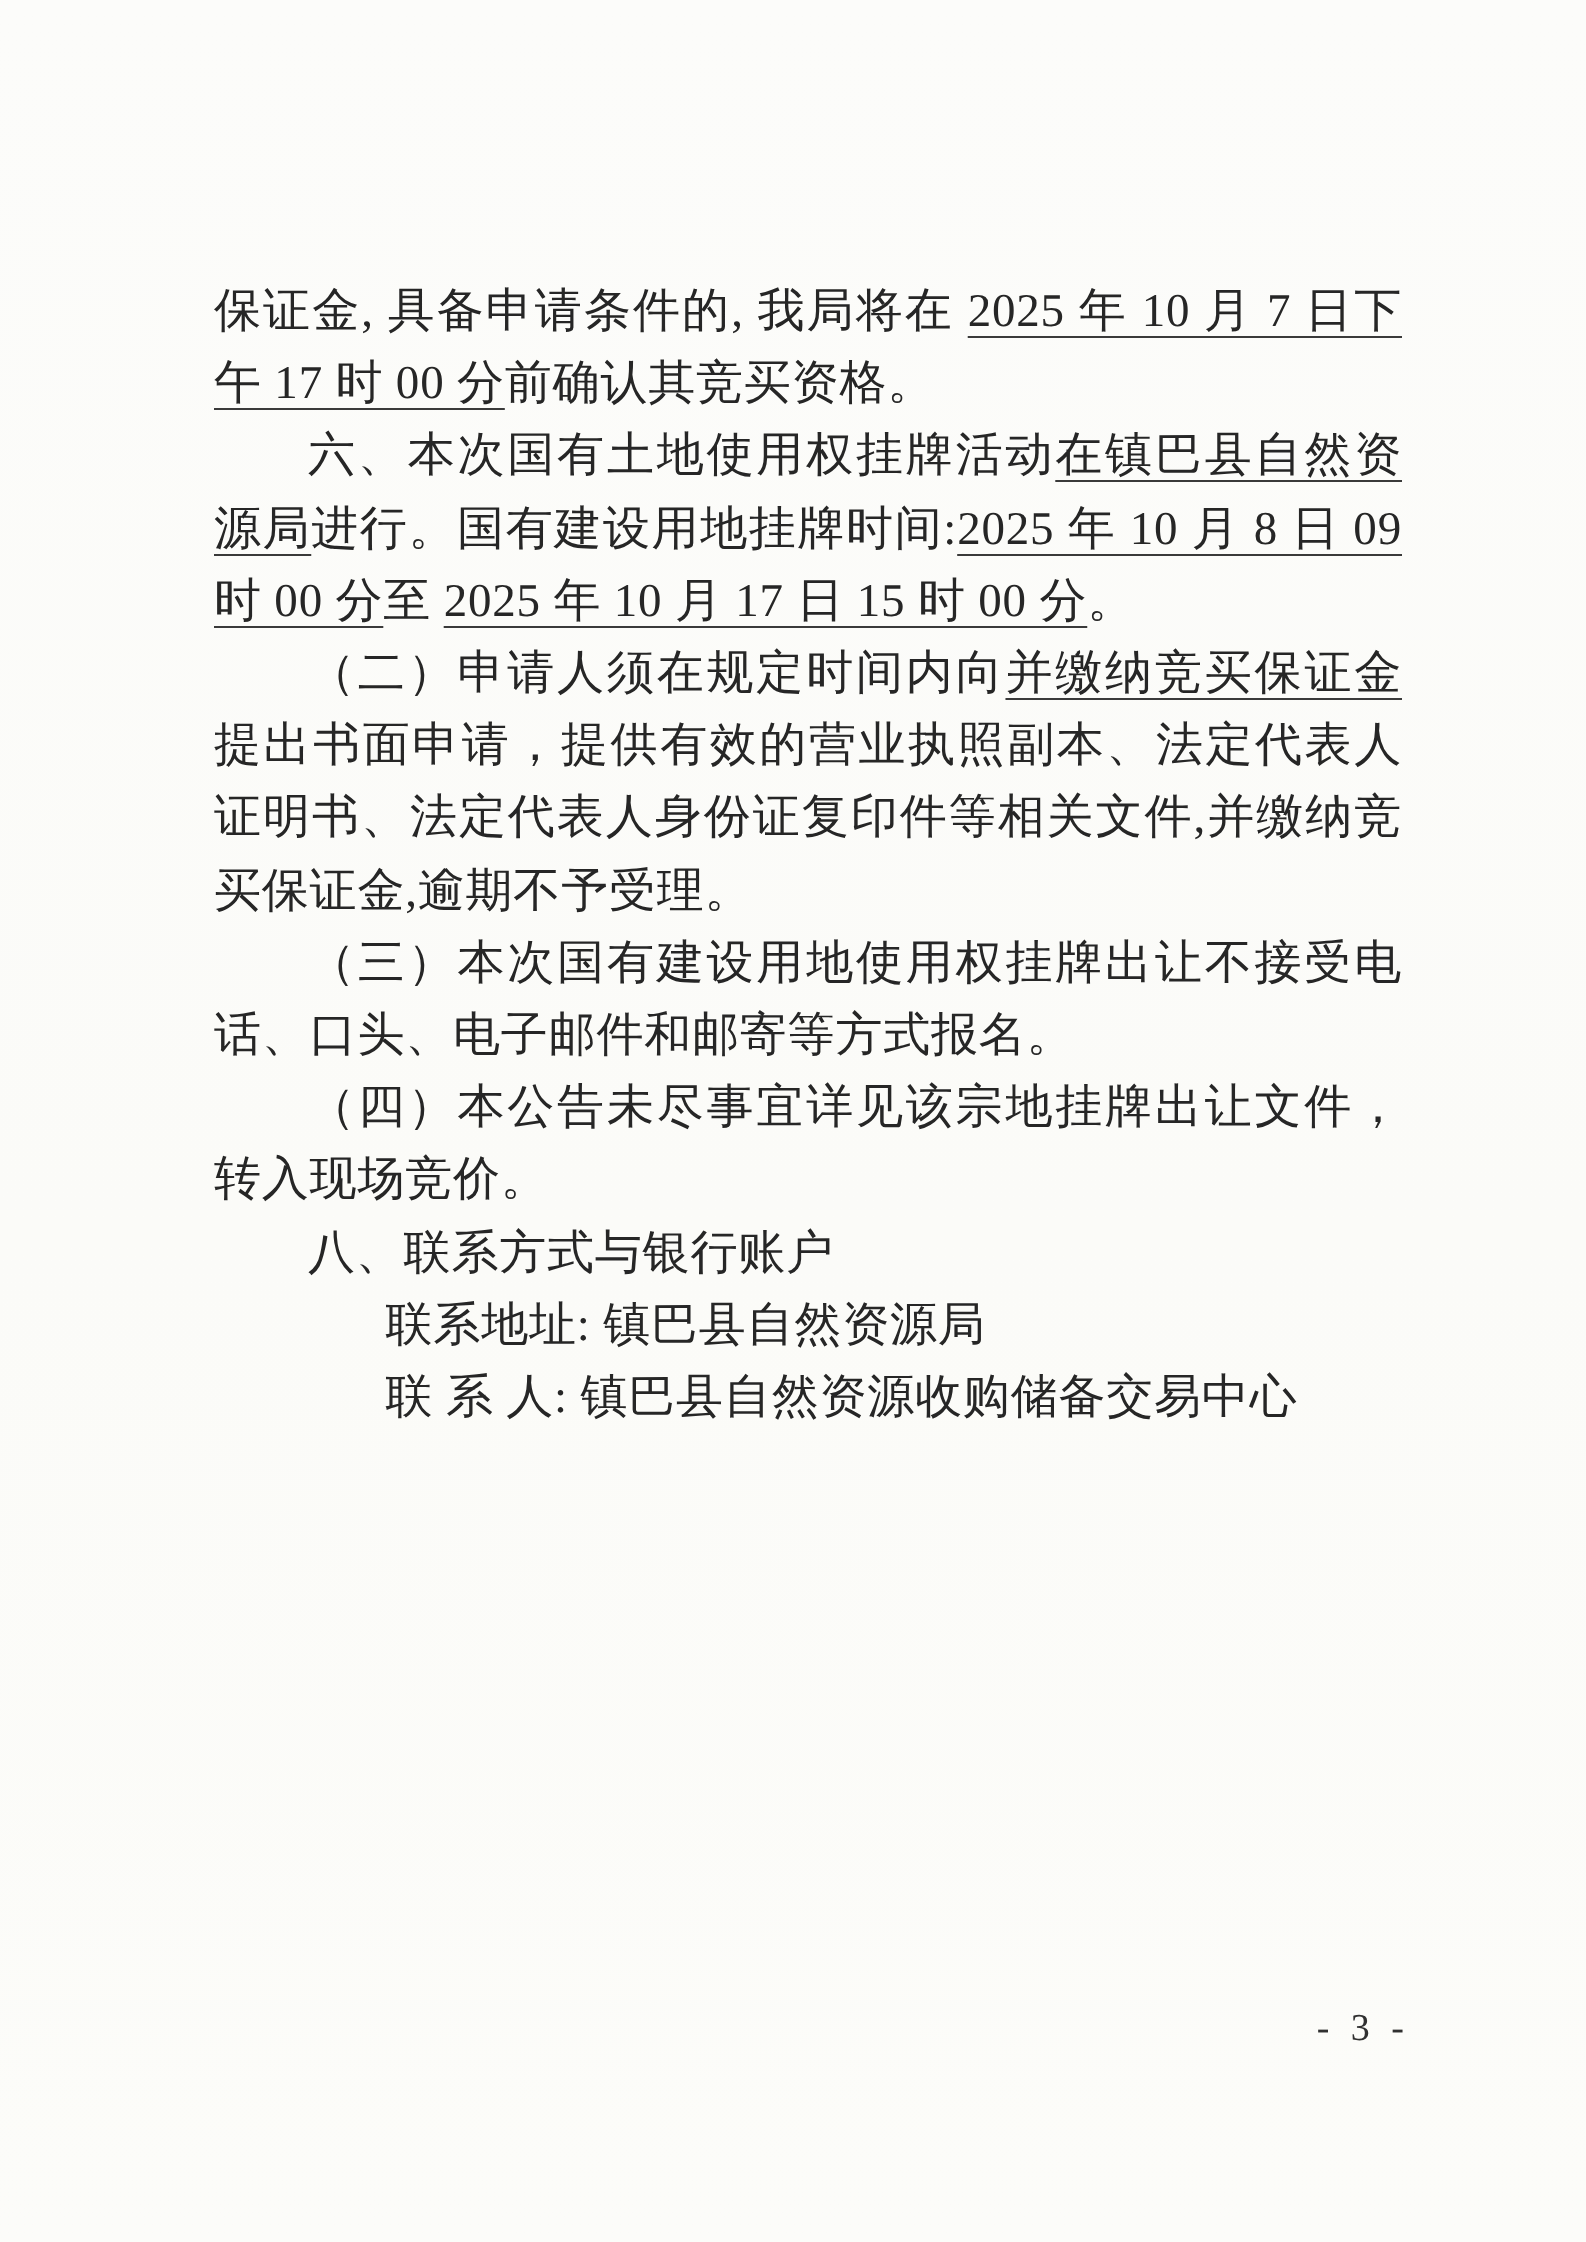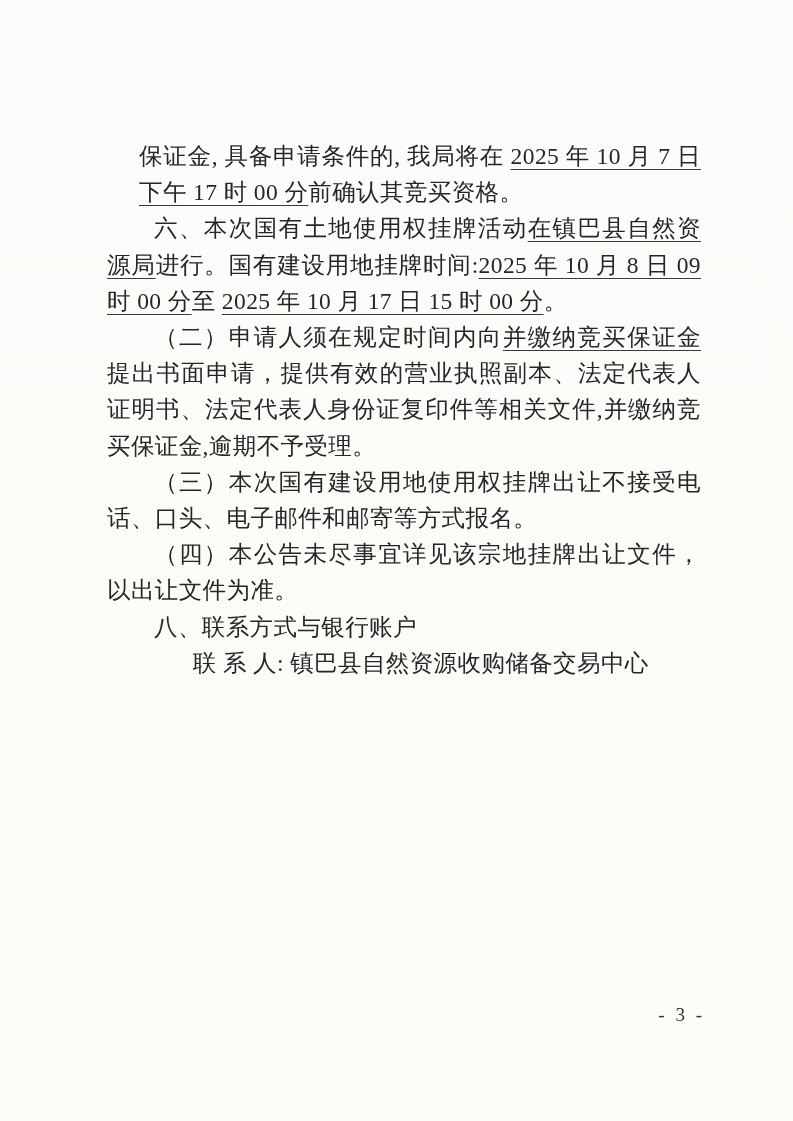--- a/index.html
+++ b/index.html
@@ -25,21 +25,21 @@
     margin: 0;
     padding: 0;
     font-size: 23.5px;
     line-height: 36.2px;
     letter-spacing: 0.4px;
     color: #262626;
     text-align: justify;
     text-justify: inter-character;
     word-break: break-all;
   }
-  .indent-flush { text-indent: 0; margin-left: 32px; }
+  .indent-flush { text-indent: 0; }
   .indent-first2 { text-indent: 2em; }
   .indent-contact { text-indent: 3.65em; }
   .seg { }
   .u {
     text-decoration: underline;
     text-underline-offset: 5px;
     text-decoration-thickness: 1.3px;
     text-decoration-color: #3a3a3a;
   }
   .page-number {
@@ -53,18 +53,19 @@
 </style>
 </head>
 <body>
 
 <div class="sheet">
   <div class="content">
       <p class="para indent-flush"><span class="seg">保证金, 具备申请条件的, 我局将在 </span><span class="seg u">2025 年 10 月 7 日下午 17 时 00 分</span><span class="seg">前确认其竞买资格。</span></p>
       <p class="para indent-first2"><span class="seg">六、本次国有土地使用权挂牌活动</span><span class="seg u">在镇巴县自然资源局</span><span class="seg">进行。国有建设用地挂牌时间:</span><span class="seg u">2025 年 10 月 8 日 09 时 00 分</span><span class="seg">至 </span><span class="seg u">2025 年 10 月 17 日 15 时 00 分</span><span class="seg">。</span></p>
       <p class="para indent-first2"><span class="seg">（二）申请人须在规定时间内向</span><span class="seg u">并缴纳竞买保证金</span><span class="seg">提出书面申请，提供有效的营业执照副本、法定代表人证明书、法定代表人身份证复印件等相关文件,并缴纳竞买保证金,逾期不予受理。</span></p>
       <p class="para indent-first2"><span class="seg">（三）本次国有建设用地使用权挂牌出让不接受电话、口头、电子邮件和邮寄等方式报名。</span></p>
-      <p class="para indent-first2"><span class="seg">（四）本公告未尽事宜详见该宗地挂牌出让文件，以出让文件为准。</span></p>
+      <p class="para indent-first2"><span class="seg">（四）本公告未尽事宜详见该宗地挂牌出让文件，转入现场竞价。</span></p>
       <p class="para indent-first2"><span class="seg">八、联系方式与银行账户</span></p>
+      <p class="para indent-contact"><span class="seg">联系地址: 镇巴县自然资源局</span></p>
       <p class="para indent-contact"><span class="seg">联 系 人: 镇巴县自然资源收购储备交易中心</span></p>
     </div>
   <div class="page-number">- 3 -</div>
 </div>
 
 </body></html>

